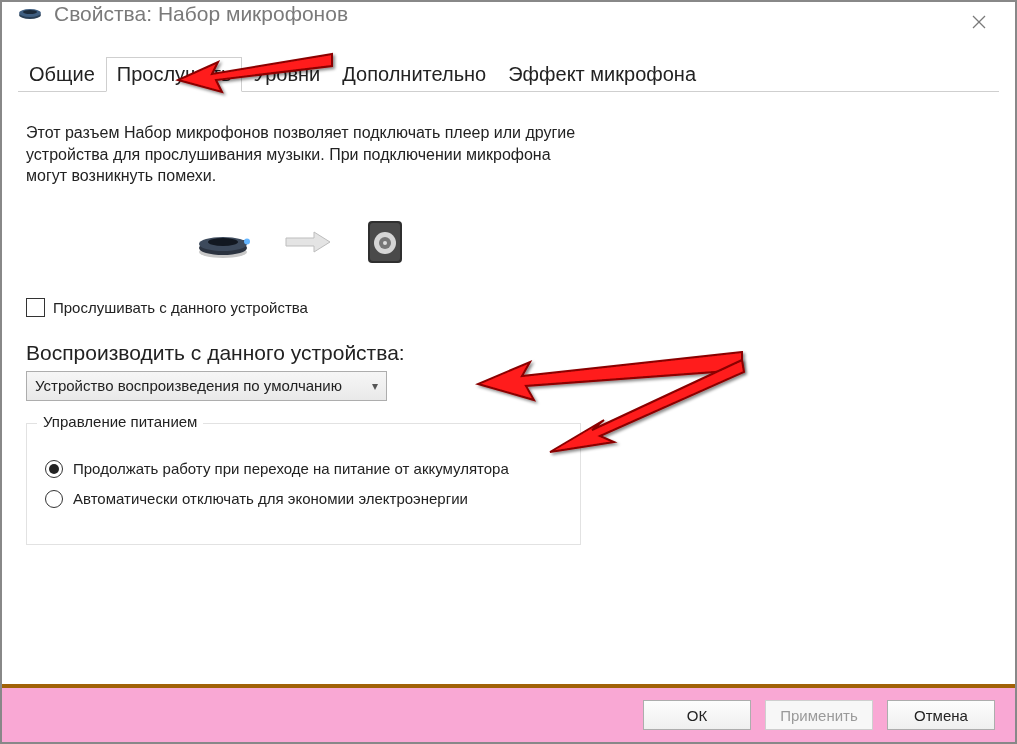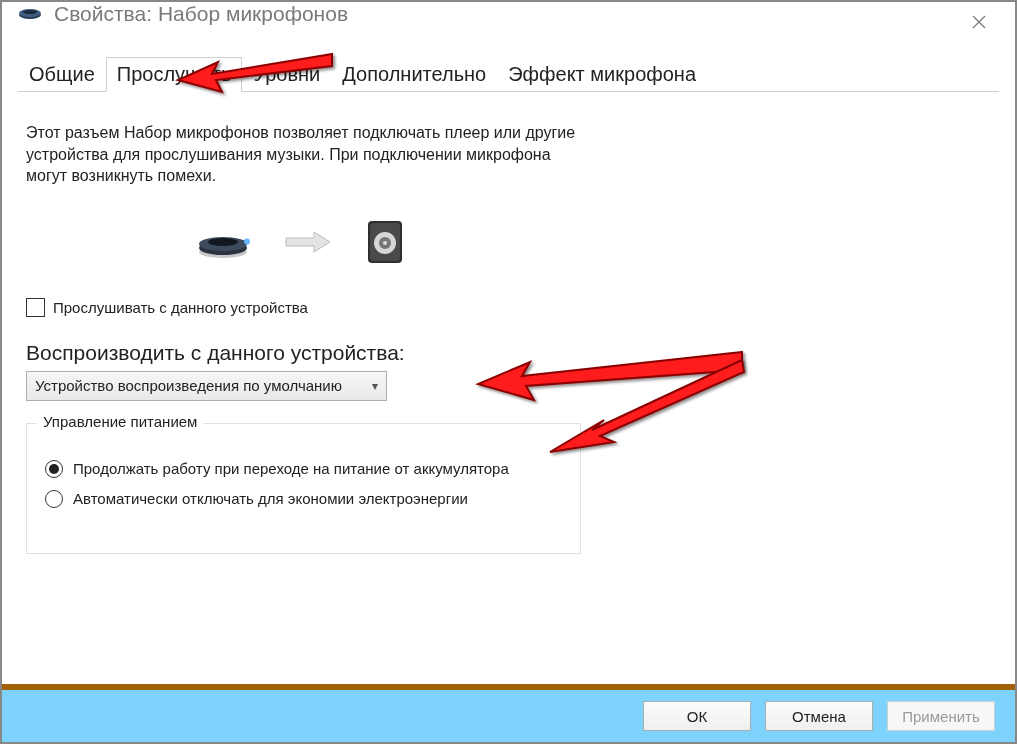--- a/index.html
+++ b/index.html
@@ -98,21 +98,21 @@
     position: relative;
   }
   .combo .chev {
     position: absolute; right: 8px; top: 50%; transform: translateY(-50%);
     font-size: 12px; color: #555;
   }
   .groupbox {
     position: relative;
     border: 1px solid #e2e2e2;
     margin-top: 22px;
-    padding: 24px 18px 33px 18px;
+    padding: 24px 18px 24px 18px;
     width: 555px;
   }
   .groupbox .legend {
     position: absolute;
     top: -11px; left: 10px;
     background: #fff;
     padding: 0 6px;
     font-size: 15px;
   }
   .radio-row {
@@ -127,27 +127,27 @@
   }
   .radio-dot {
     width: 10px; height: 10px;
     background: #222;
     border-radius: 50%;
   }
   .buttons {
     position: absolute;
     bottom: 0; left: 0; right: 0;
     height: 58px;
-    border-top: 6px solid #a16207;
+    border-top: 4px solid #a16207;
     display: flex;
     align-items: center;
     justify-content: flex-end;
     gap: 14px;
     padding-right: 20px;
-    background: #7dd3fc;
+    background: #f9a8d4;
   }
   .btn {
     min-width: 108px;
     height: 30px;
     border: 1px solid #adadad;
     background: linear-gradient(#fdfdfd,#efefef);
     display: flex; align-items: center; justify-content: center;
     font-size: 15px;
   }
   .btn.disabled {
@@ -250,22 +250,22 @@
       <div class="radio-row">
         <div class="radio-outer"></div>
         <span>Автоматически отключать для экономии электроэнергии</span>
       </div>
     </div>
 
   </div>
 
   <div class="buttons">
     <div class="btn">ОК</div>
+    <div class="btn disabled">Применить</div>
     <div class="btn">Отмена</div>
-    <div class="btn disabled">Применить</div>
   </div>
 
   <svg class="arrow" style="left:170px; top:40px;" width="170" height="60">
     <defs>
       <filter id="ds1" x="-20%" y="-20%" width="140%" height="140%">
         <feDropShadow dx="2" dy="2" stdDeviation="1.5" flood-color="#000" flood-opacity="0.45"></feDropShadow>
       </filter>
     </defs>
     <path d="M160 12 L40 32 L46 20 L6 38 L50 50 L44 38 L160 24 Z" fill="#ff1a1a" stroke="#8a0000" stroke-width="2" filter="url(#ds1)"></path>
   </svg>

